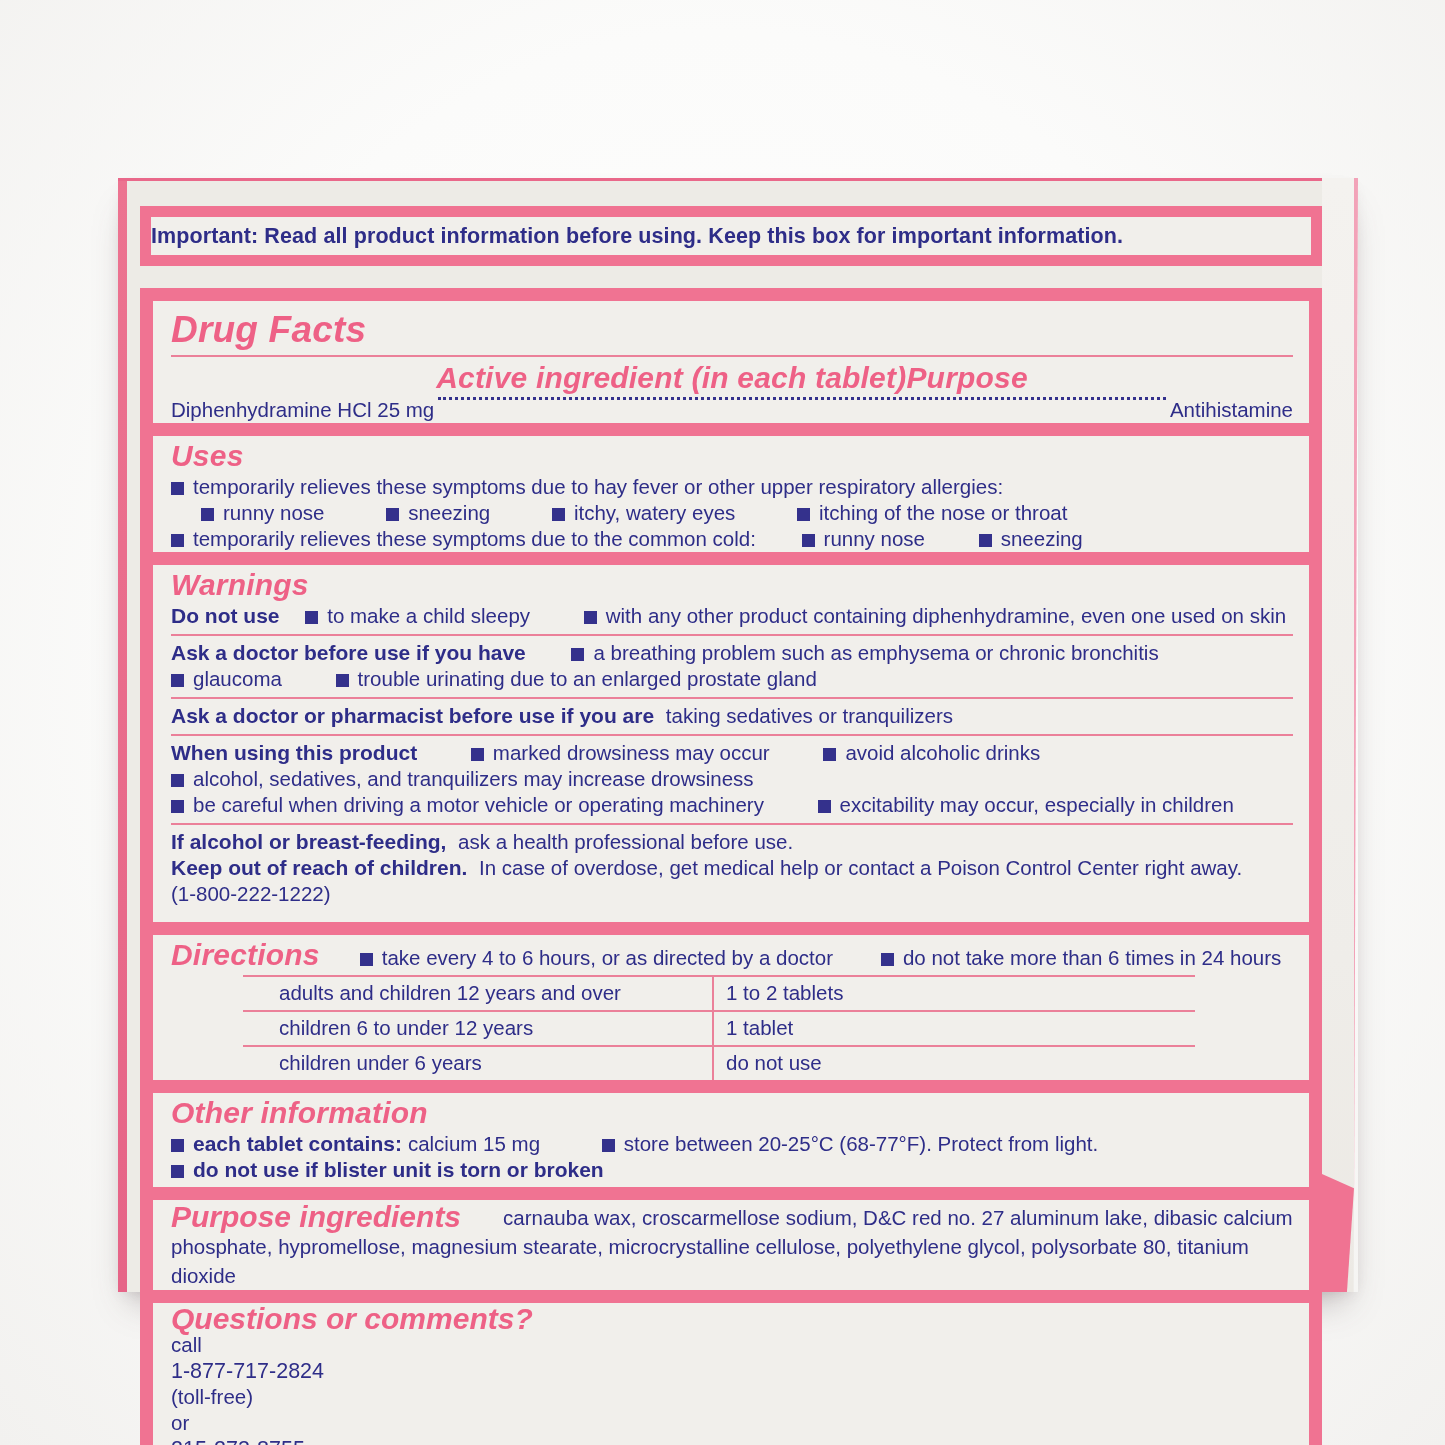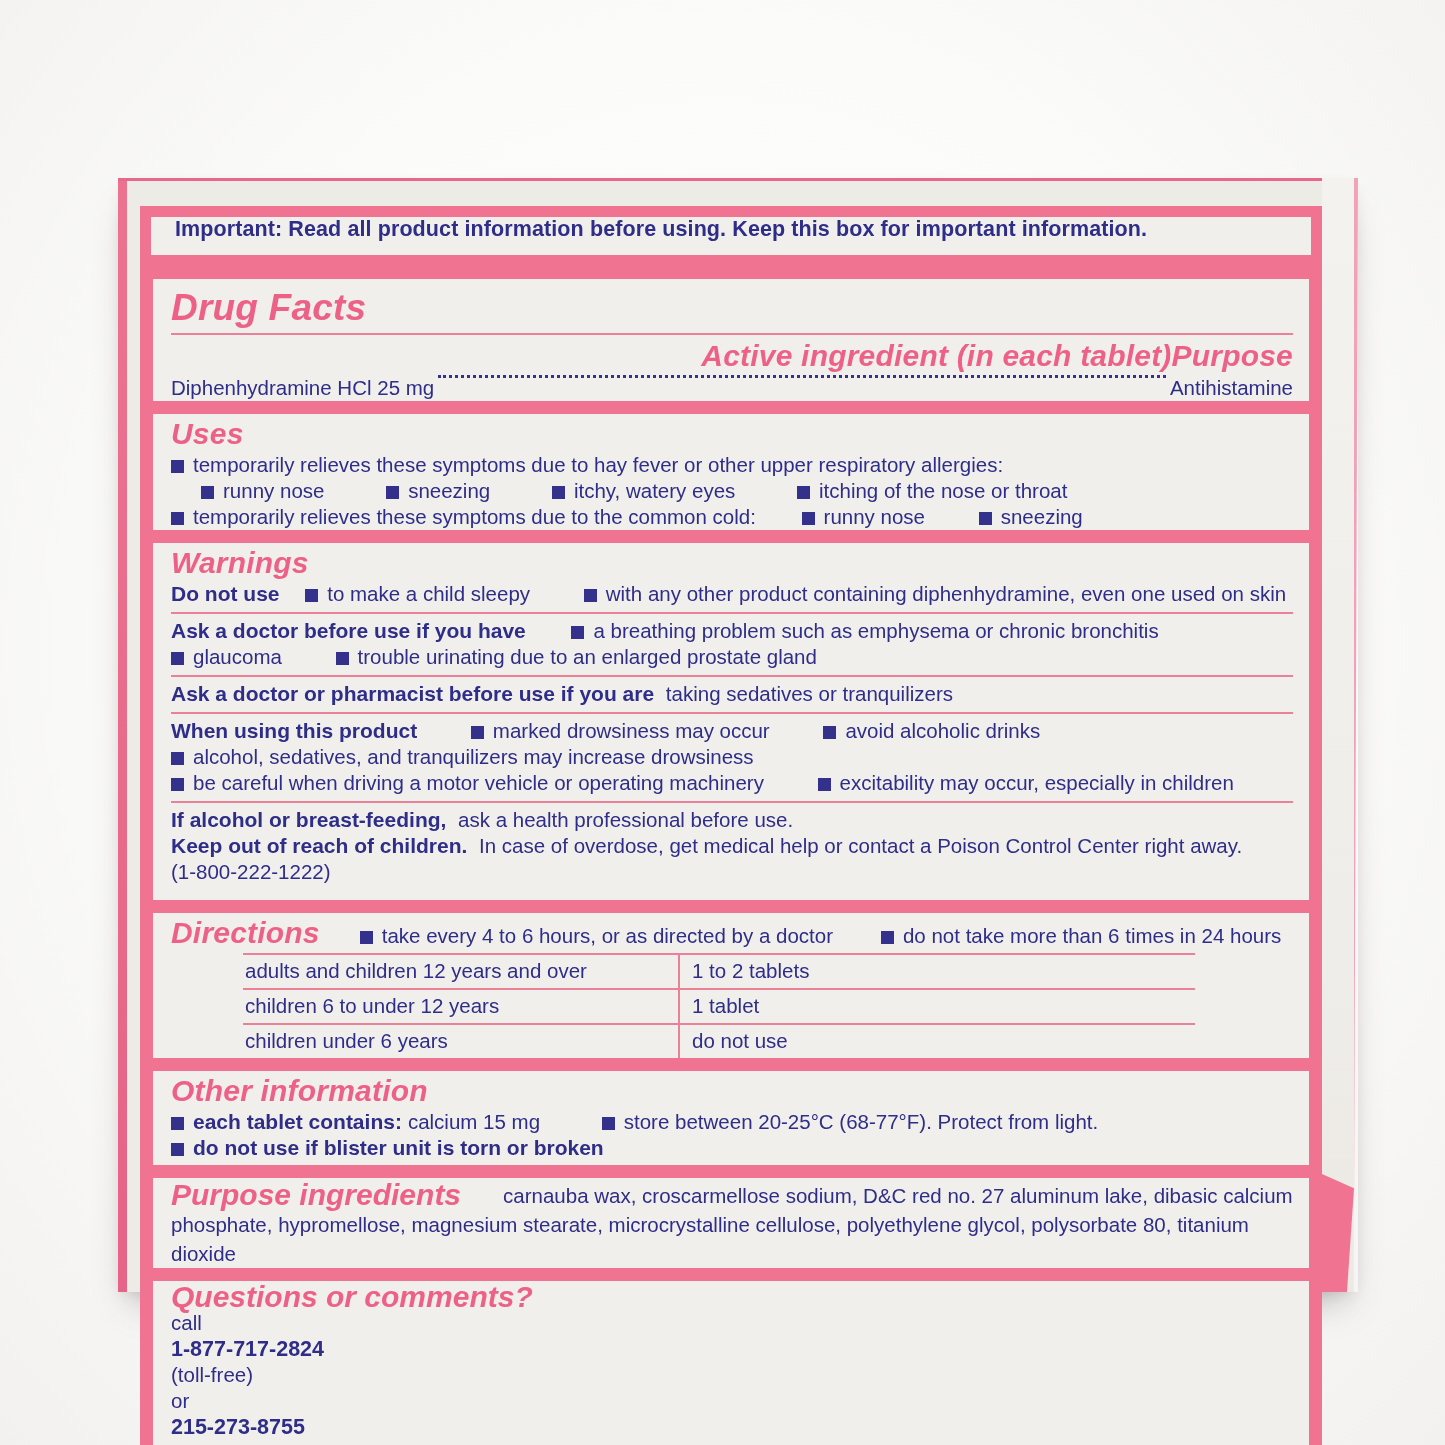--- a/index.html
+++ b/index.html
@@ -38,21 +38,21 @@
     background:linear-gradient(180deg,#f4f2ef 0%,#efede9 70%,#ece9e4 100%);
     border-right:4px solid #f2a2b8;
     clip-path:polygon(0 0,100% 0,88% 100%,0 100%);
   }
   .side-strip .side-pink{position:absolute;left:0;bottom:0;width:100%;height:118px;
     background:var(--pink);clip-path:polygon(0 0,100% 12%,78% 100%,0 100%);}
   .face-inner{position:absolute;left:22px;top:25px;width:1182px;}
 
   
   .banner{border:11px solid var(--pink);background:var(--panel);
-    height:60px;display:flex;padding-left:24px;margin-bottom:0;}
+    height:60px;display:flex;align-items:center;margin-bottom:22px;}
   .banner-text{font-size:21.5px;font-weight:bold;letter-spacing:.1px;}
 
   
   .label-frame{border:13px solid var(--pink);background:var(--panel);}
   .band{height:13px;background:var(--pink);}
   .sec{padding:2px 16px 0 18px;background:var(--panel);}
 
   .h-pink{font-style:italic;font-weight:bold;color:var(--pink-deep);
     font-size:30px;line-height:36px;letter-spacing:.2px;}
   .drug-title{font-size:37px;line-height:46px;padding-top:4px;}
@@ -66,38 +66,38 @@
   .gap48{margin-right:48px;} .gap56{margin-right:56px;}
 
   .sec-drugfacts{min-height:107px;}
   .sec-uses{min-height:115px;}
   .sec-warnings{min-height:357px;}
   .sec-directions{min-height:137px;}
   .sec-other{min-height:94px;}
   .sec-inactive{min-height:62px;}
   .sec-questions{min-height:35px;}
 
-  .ai-head{display:flex;justify-content:flex-end;align-items:baseline;margin-top:1px;}
+  .ai-head{display:flex;justify-content:center;align-items:baseline;margin-top:1px;}
   .dotline{display:flex;align-items:flex-start;margin-top:1px;}
   .leader{flex:1;border-bottom:3px dotted #34318c;margin:0 4px 5px 4px;height:0;}
 
   .w-rule{border-top:2px solid #eb8099;margin:5px 0 4px 0;}
 
   .dir-head{display:flex;align-items:baseline;margin-bottom:2px;}
   .dir-head .h-pink{margin-right:40px;}
   .dtable{margin-left:72px;width:952px;}
   .drow{display:flex;border-top:2px solid #eb8099;}
-  .dcell-l{width:437px;border-right:2px solid #eb8099;padding:3px 6px 4px 2px;}
+  .dcell-l{width:437px;border-right:2px solid #eb8099;padding:3px 6px 4px 2px;margin-left:34px;}
   .dcell-r{padding:3px 0 4px 12px;}
 
   .inline-h{font-style:italic;font-weight:bold;color:var(--pink-deep);
     font-size:30px;margin-right:42px;vertical-align:-2px;}
   .q-row{display:flex;align-items:baseline;padding-top:1px;flex-direction:column;}
   .q-row .inline-h{margin-right:44px;}
-  .phone{font-weight:bold;font-size:21.5px;}
+  .phone{font-weight:normal;font-size:21.5px;}
   .sp{margin-right:6px;}
 </style>
 </head>
 <body>
 
 <div class="stage">
   <div class="package">
     <div class="box-face">
       <div class="edge-left"></div>
       <div class="face-inner">

